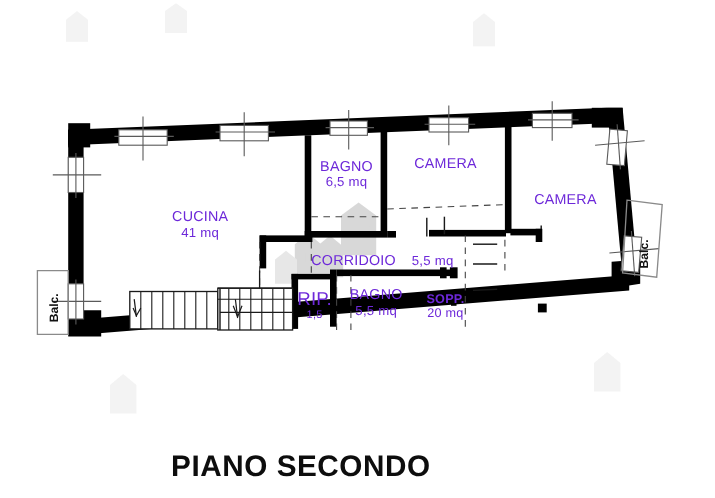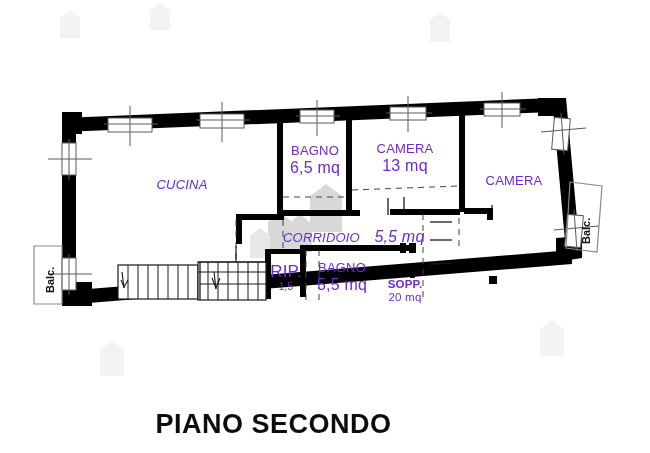--- a/index.html
+++ b/index.html
@@ -30,30 +30,29 @@
     line-height: 1.12;
     pointer-events: none;
   }
   .room-label .rl-name {
     display: block;
     font-size: 13px;
     letter-spacing: 0.2px;
   }
   .room-label .rl-area {
     display: block;
-    font-size: 16px;
+    font-size: 12px;
     letter-spacing: 0.2px;
   }
   .room-label.small .rl-name { font-size: 17px; }
   .room-label.small .rl-area { font-size: 10px; }
-  .room-label.bold .rl-name { font-weight: bold; font-size: 11.5px; margin-top: 12px; }
+  .room-label.bold .rl-name { font-weight: bold; font-size: 11.5px; }
   .room-label.bold .rl-area { font-size: 11.5px; }
   .room-label.inline-pair {
     text-align: center;
-    font-style: italic;
   }
   .balcony-label {
     position: absolute;
     font-size: 11px;
     font-weight: bold;
     color: #111111;
     white-space: nowrap;
   }
   .balc-left {
     transform: rotate(-90deg);
@@ -286,32 +285,32 @@
       <line x1="200" y1="262" x2="200" y2="300" stroke="#1a1a1a" stroke-width="1.3"></line>
     </g>
 
     <g stroke="#1a1a1a" stroke-width="1.2" fill="none">
       <line x1="198" y1="262" x2="266" y2="262"></line>
       <line x1="236" y1="246" x2="236" y2="262"></line>
     </g>
 
   </svg>
 
-  <div class="room-label" style="left: 122px; top: 178px; width: 120px; font-style: italic;">
+  <div class="room-label" style="left: 122px; top: 190px; width: 120px;">
     <span class="rl-name">CUCINA</span>
+    <span class="rl-area">41 mq</span>
   </div>
 
   <div class="room-label" style="left: 283px; top: 144px; width: 64px;">
     <span class="rl-name">BAGNO</span>
     <span class="rl-area">6,5 mq</span>
   </div>
 
   <div class="room-label" style="left: 352px; top: 142px; width: 106px;">
     <span class="rl-name">CAMERA</span>
-    <span class="rl-area">13 mq</span>
   </div>
 
   <div class="room-label" style="left: 462px; top: 174px; width: 104px;">
     <span class="rl-name">CAMERA</span>
   </div>
 
   <div class="room-label inline-pair" style="left: 283px; top: 228px;">
     <span class="rl-name" style="display:inline-block;">CORRIDOIO</span>
     <span class="rl-area" style="display:inline-block; margin-left: 10px;">5,5 mq</span>
   </div>

